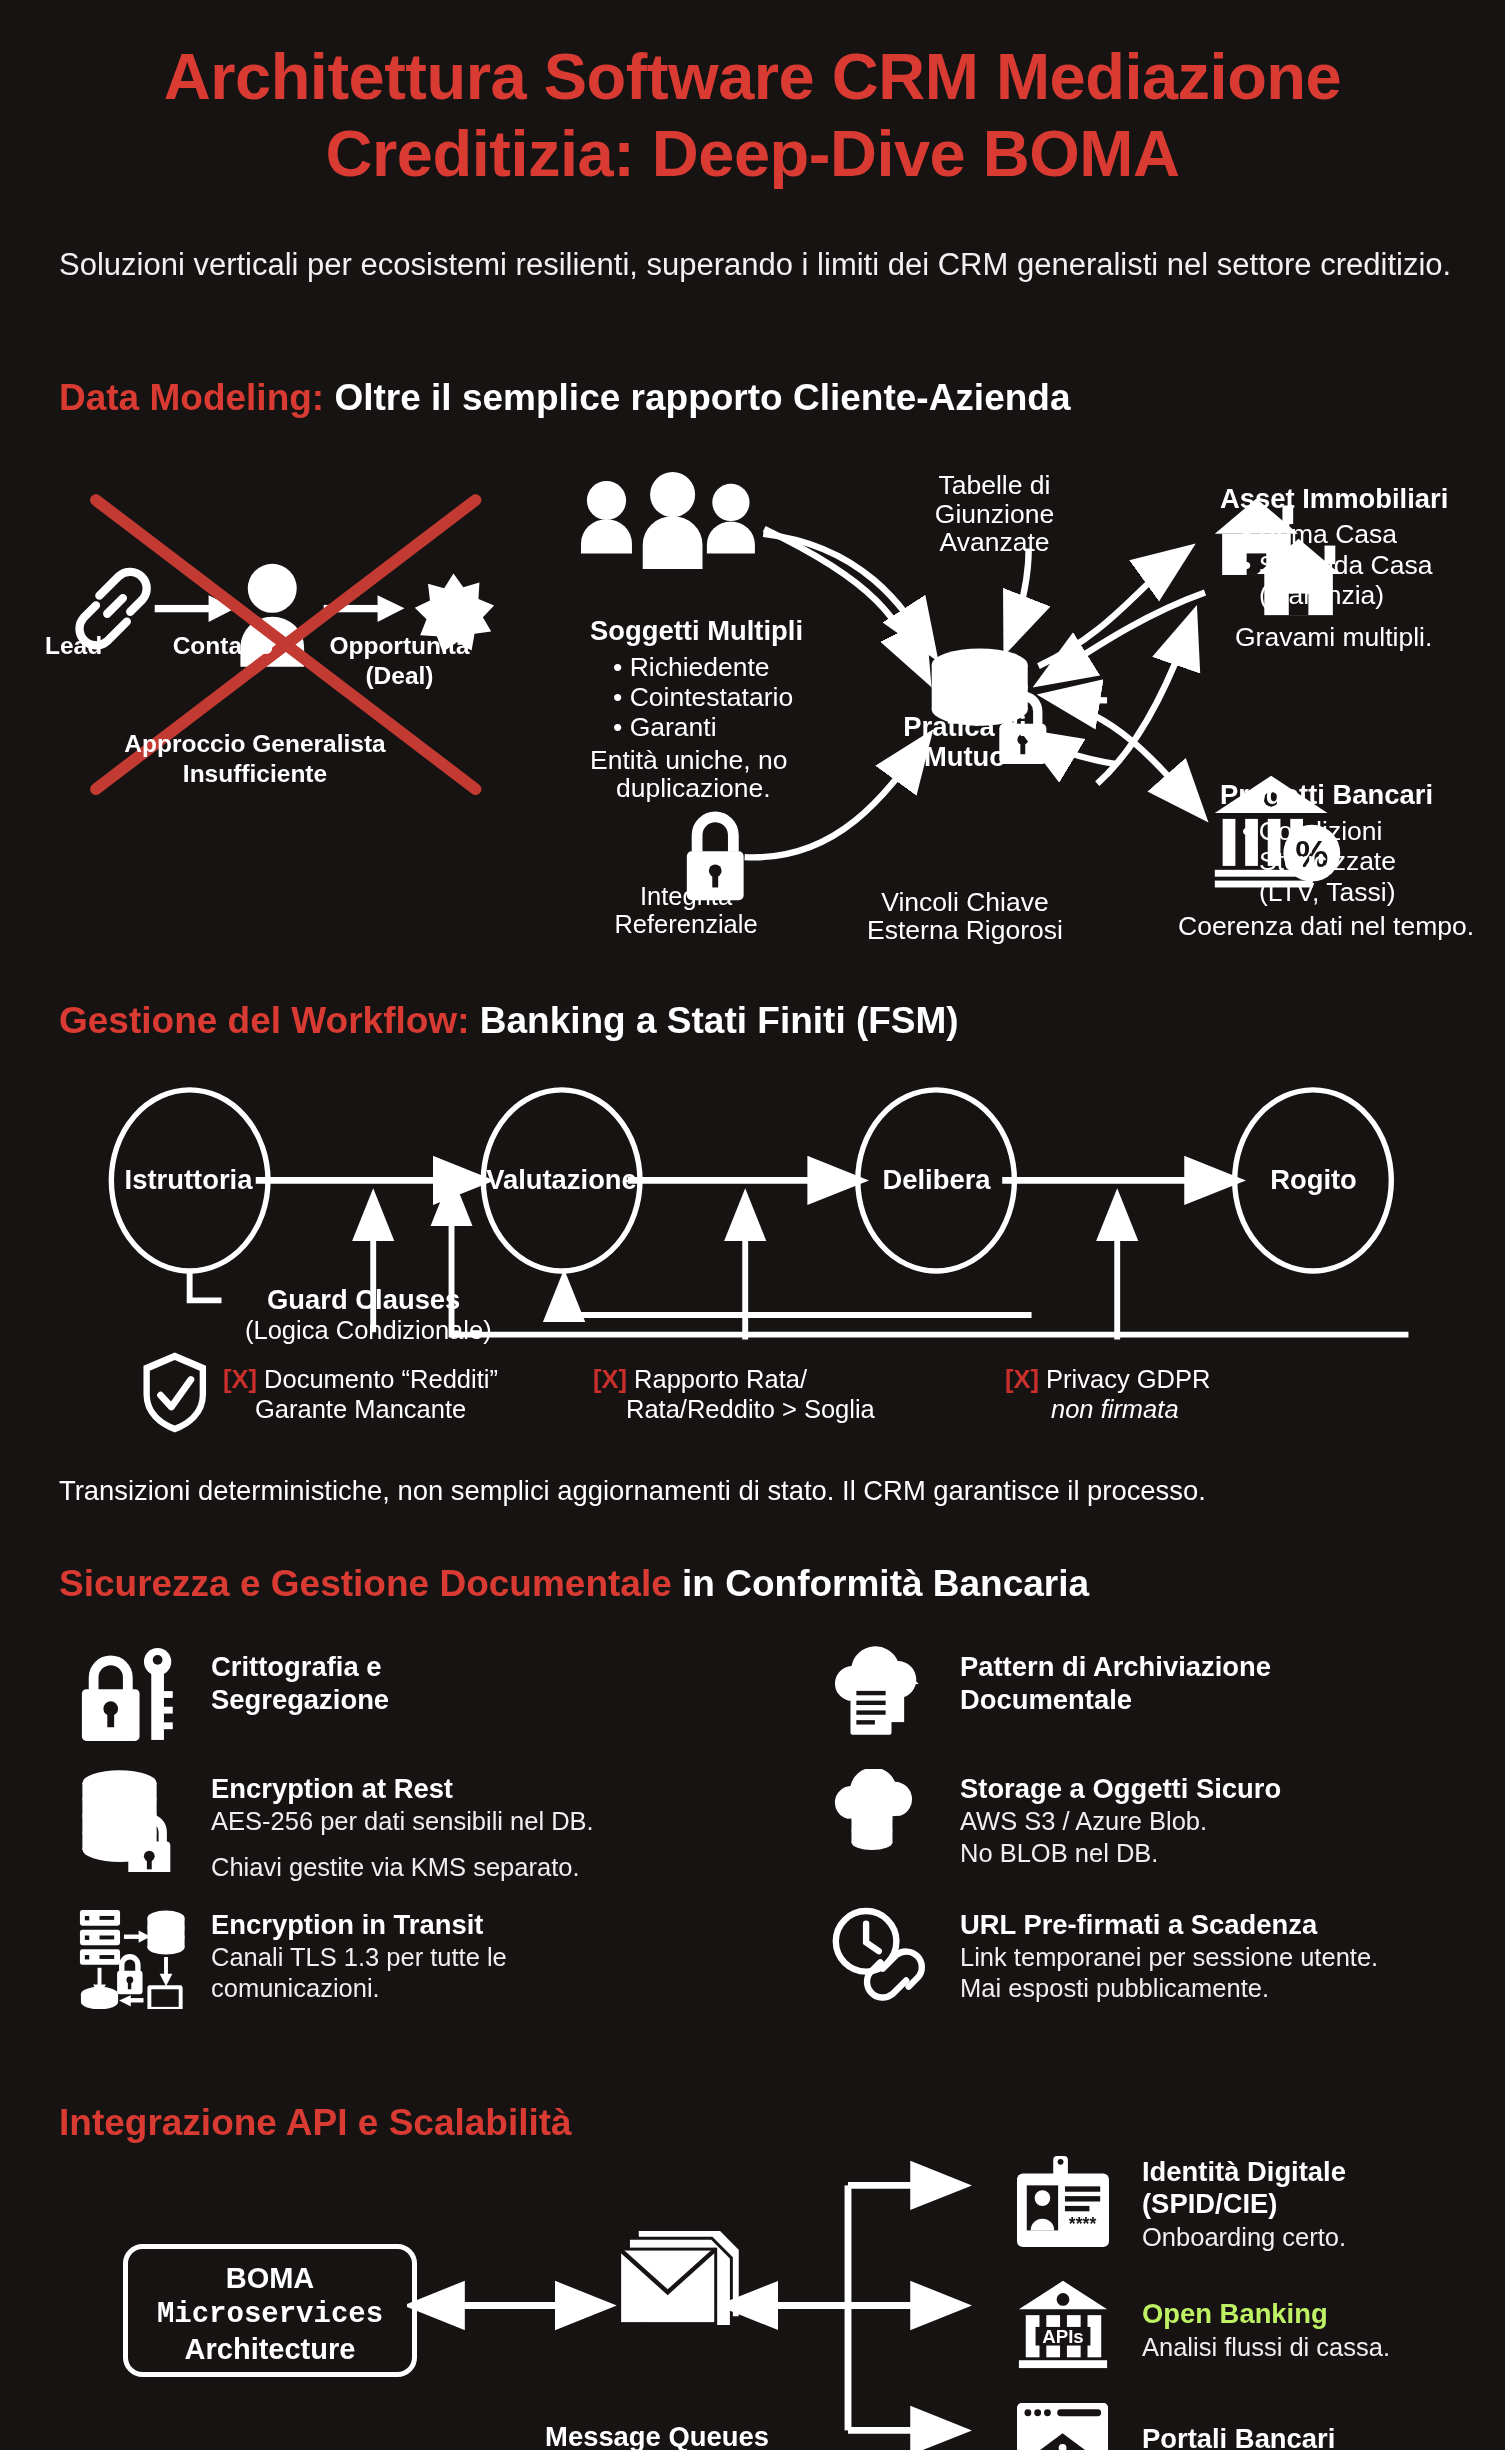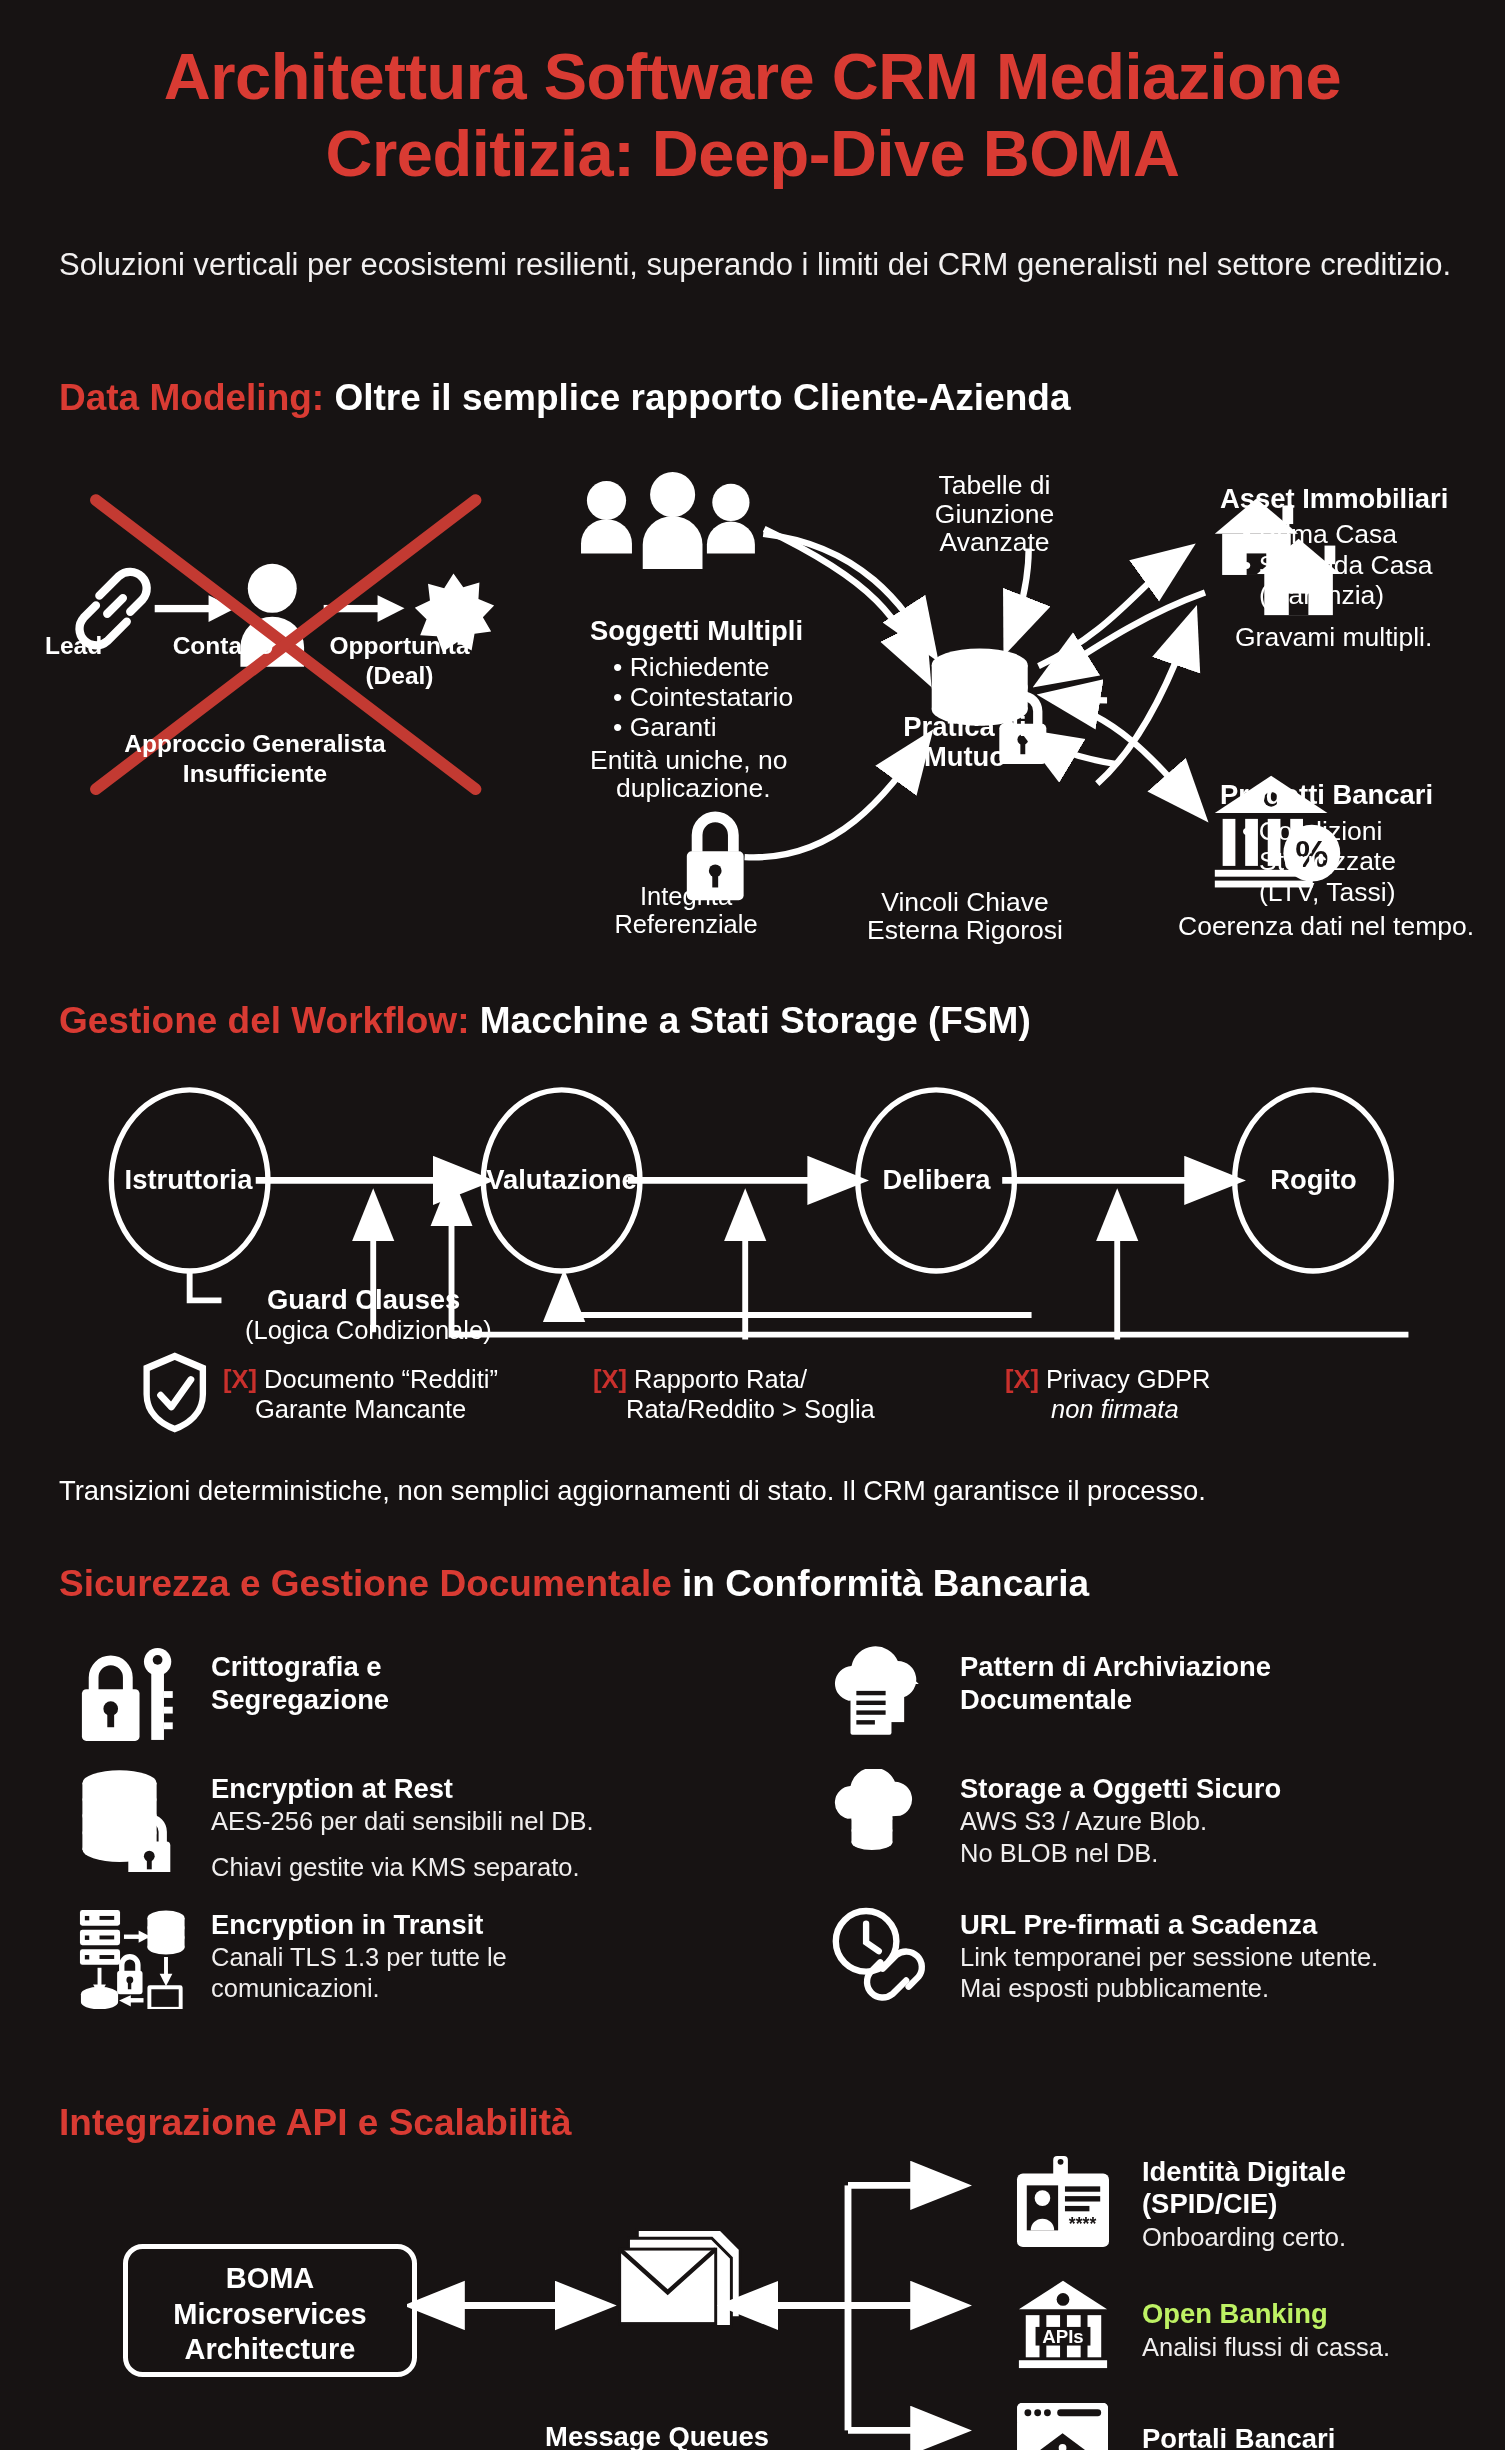--- a/index.html
+++ b/index.html
@@ -207,21 +207,21 @@
   <div class="t" style="left:1235px; top:622px; font-size:26.5px;">Gravami multipli.</div>
 
   <div class="t b" style="left:1220px; top:779px; font-size:27.4px;">Prodotti Bancari</div>
   <div class="t" style="left:1242px; top:816px; font-size:26.5px;">• <span>Condizioni</span></div>
   <div class="t" style="left:1259px; top:846px; font-size:26.5px;">Storicizzate</div>
   <div class="t" style="left:1259px; top:877px; font-size:26.5px;">(LTV, Tassi)</div>
   <div class="t" style="left:1178px; top:911px; font-size:26.5px;">Coerenza dati nel tempo.</div>
 
   <div class="sec-head" style="left:59px; top:1000px;">
     <span class="r">Gestione del Workflow:</span>
-    <span class="w">Macchine a Stati Storage (FSM)</span>
+    <span class="w">Banking a Stati Finiti (FSM)</span>
   </div>
 
   <svg class="abs" style="left:59px; top:1085px;" width="1392" height="279" viewBox="0 0 2840 570">
     <defs>
       <marker id="ah2" markerWidth="9" markerHeight="9" refX="7" refY="3.6" orient="auto">
         <polygon points="0,0 9,3.6 0,7.2" fill="#fff"></polygon>
       </marker>
     </defs>
 
     <g fill="none" stroke="#fff" stroke-width="11">
@@ -424,21 +424,21 @@
   <div class="sec-item-title abs" style="left:960px; top:1909px;">URL Pre-firmati a Scadenza</div>
   <div class="sec-item-body abs" style="left:960px; top:1941px;">Link temporanei per sessione utente.</div>
   <div class="sec-item-body abs" style="left:960px; top:1972px;">Mai esposti pubblicamente.</div>
 
   <div class="sec-head" style="left:59px; top:2102px;">
     <span class="r">Integrazione API e Scalabilità</span>
   </div>
 
   <div class="abs" style="left:123px; top:2244px; width:284px; height:123px; border:5.9px solid #fff; border-radius:19.6px;">
     <div class="b c" style="color:#fff; font-size:29px; margin-top:12.7px;">BOMA</div>
-    <div class="b c" style="color:#fff; font-size:29px; margin-top:2.9px;">Microservices</div>
+    <div class="b c" style="color:#fff; font-size:29px; margin-top:2.9px;font-family:Liberation Mono, monospace;">Microservices</div>
     <div class="b c" style="color:#fff; font-size:29px; margin-top:2.9px;">Architecture</div>
   </div>
 
   <svg class="abs" style="left:407px; top:2156px;" width="588" height="343" viewBox="0 0 1200 700">
     <defs>
       <marker id="ah3" markerWidth="9" markerHeight="9" refX="7" refY="3.6" orient="auto">
         <polygon points="0,0 9,3.6 0,7.2" fill="#fff"></polygon>
       </marker>
     </defs>
 

